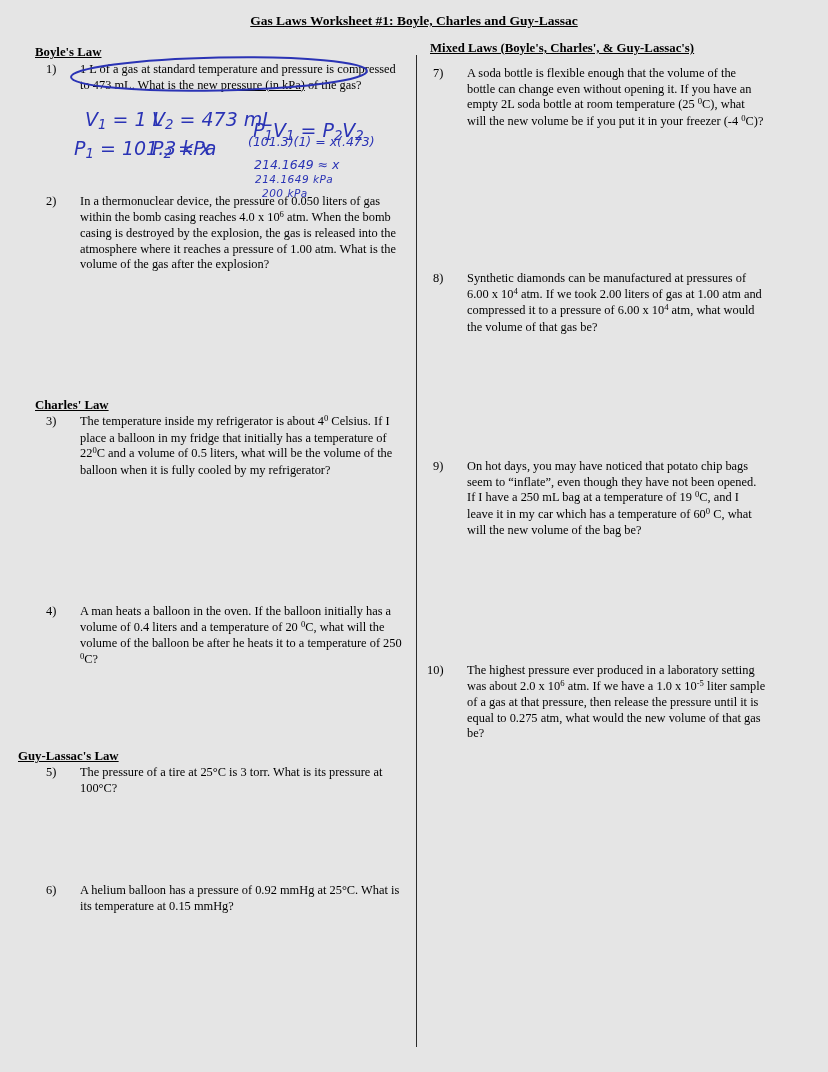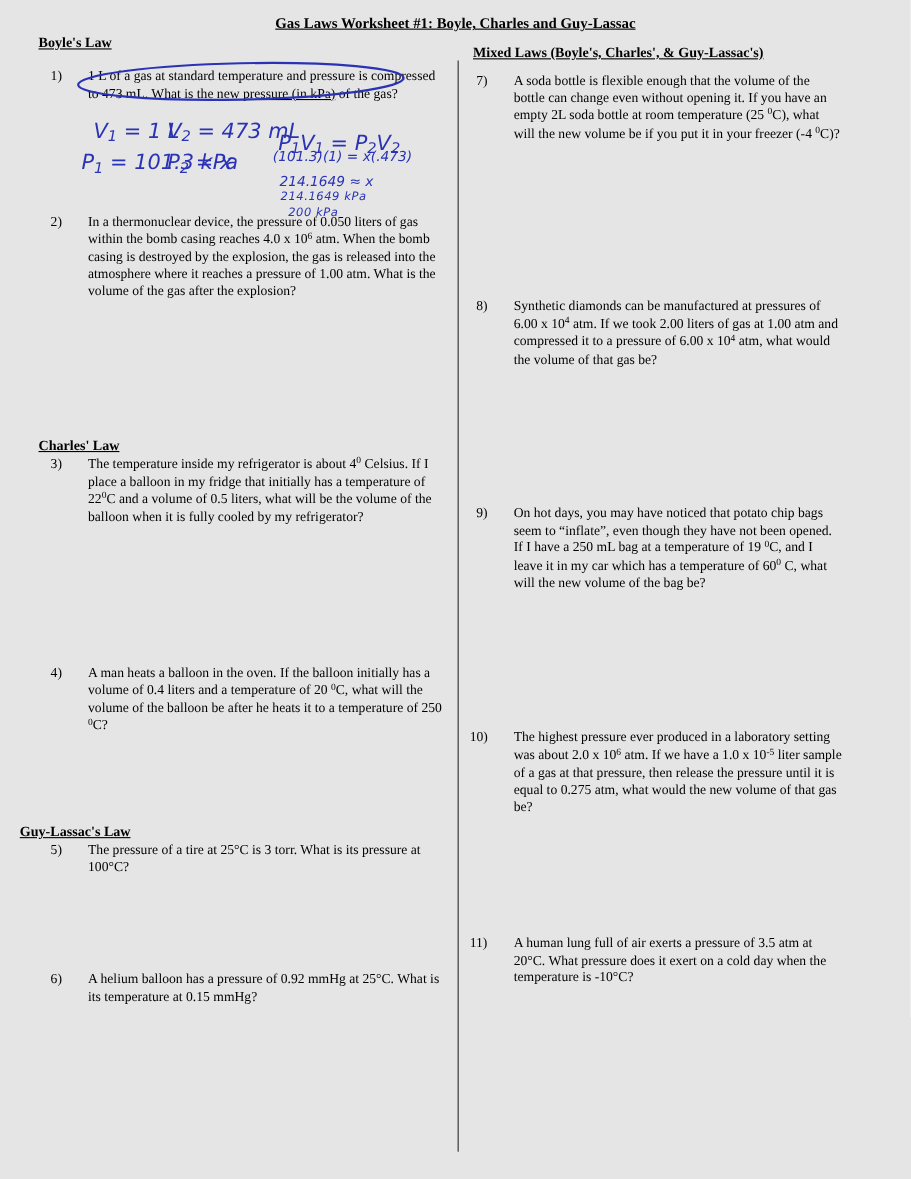--- a/index.html
+++ b/index.html
@@ -69,21 +69,21 @@
 </style>
 </head>
 <body>
 
 <div class="page">
 
   <div class="title">Gas Laws Worksheet #1: Boyle, Charles and Guy-Lassac</div>
 
   <div class="divider"></div>
 
-  <div class="heading" style="left:35px; top:32px;">Boyle's Law</div>
+  <div class="heading" style="left:35px; top:45px;">Boyle's Law</div>
 
   <div class="problem" style="left:46px; top:62px; width:356px;">
     <div class="pnum">1)</div>
     <div class="ptext"><span class="seg-circled">1 L of a gas at standard temperature and pressure</span><span class="seg-plain"> is compressed to 473 mL.  What is the </span><span class="seg-underline">new pressure (in kPa)</span><span class="seg-plain"> of the gas?</span></div>
   </div>
 
   <svg class="pen-ellipse" viewBox="0 0 302 40">
     <ellipse cx="151" cy="19" rx="148" ry="16.5" fill="none" stroke="#2a33b5" stroke-width="2"></ellipse>
   </svg>
 
@@ -141,18 +141,14 @@
   <div class="problem" style="left:433px; top:459px; width:334px;">
     <div class="pnum">9)</div>
     <div class="ptext"><span class="seg-plain">On hot days, you may have noticed that potato chip bags seem to “inflate”, even though they have not been opened.  If I have a 250 mL bag at a temperature of 19 </span><span class="seg-sup">0</span><span class="seg-plain">C, and I leave it in my car which has a temperature of 60</span><span class="seg-sup">0</span><span class="seg-plain"> C, what will the new volume of the bag be?</span></div>
   </div>
 
   <div class="problem" style="left:427px; top:663px; width:340px;">
     <div class="pnum pnum-wide">10)</div>
     <div class="ptext"><span class="seg-plain">The highest pressure ever produced in a laboratory setting was about 2.0 x 10</span><span class="seg-sup">6</span><span class="seg-plain"> atm.  If we have a 1.0 x 10</span><span class="seg-sup">-5</span><span class="seg-plain"> liter sample of a gas at that pressure, then release the pressure until it is equal to 0.275 atm, what would the new volume of that gas be?</span></div>
   </div>
 
-  <div class="problem" style="left:427px; top:850px; width:340px;">
-    <div class="pnum pnum-wide">11)</div>
-    <div class="ptext"><span class="seg-plain">A human lung full of air exerts a pressure of 3.5 atm at 20°C. What pressure does it exert on a cold day when the temperature is -10°C?</span></div>
-  </div>
 
 </div>
 
 </body></html>

